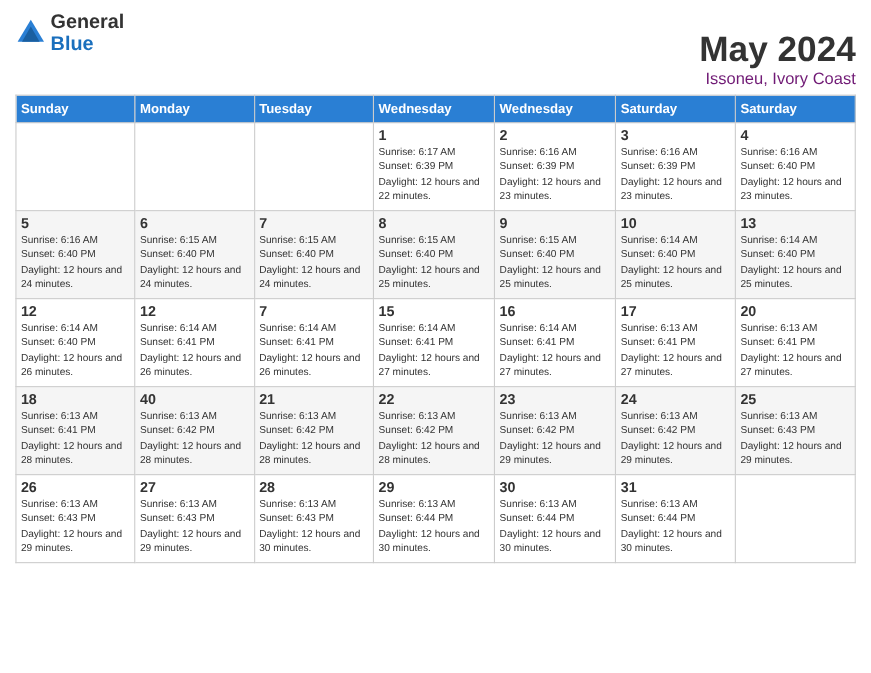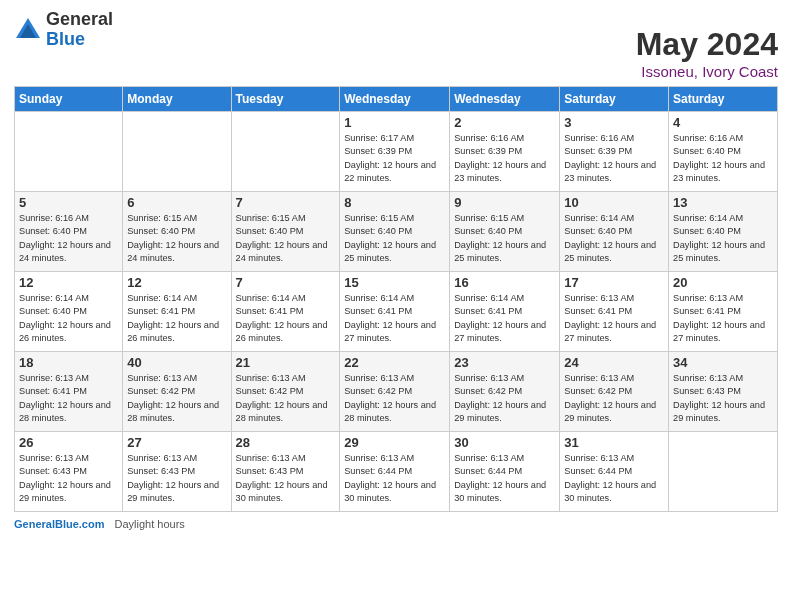--- a/index.html
+++ b/index.html
@@ -325,21 +325,21 @@
 and 29 minutes.</div>
           </td>
           <td>
             <span class="day-num">24</span>
             <div class="day-info">Sunrise: 6:13 AM
 Sunset: 6:42 PM
 Daylight: 12 hours
 and 29 minutes.</div>
           </td>
           <td>
-            <span class="day-num">34</span>
+            <span class="day-num">25</span>
             <div class="day-info">Sunrise: 6:13 AM
 Sunset: 6:43 PM
 Daylight: 12 hours
 and 29 minutes.</div>
           </td>
         </tr>
         <tr>
           <td>
             <span class="day-num">26</span>
             <div class="day-info">Sunrise: 6:13 AM
@@ -380,17 +380,13 @@
             <div class="day-info">Sunrise: 6:13 AM
 Sunset: 6:44 PM
 Daylight: 12 hours
 and 30 minutes.</div>
           </td>
           <td class="empty-cell"></td>
         </tr>
       </tbody>
   </table>
 
-  <div class="footer">
-    <span class="footer-logo">GeneralBlue.com</span>
-    <span class="footer-text">Daylight hours</span>
-  </div>
 </div>
 
 </body></html>

